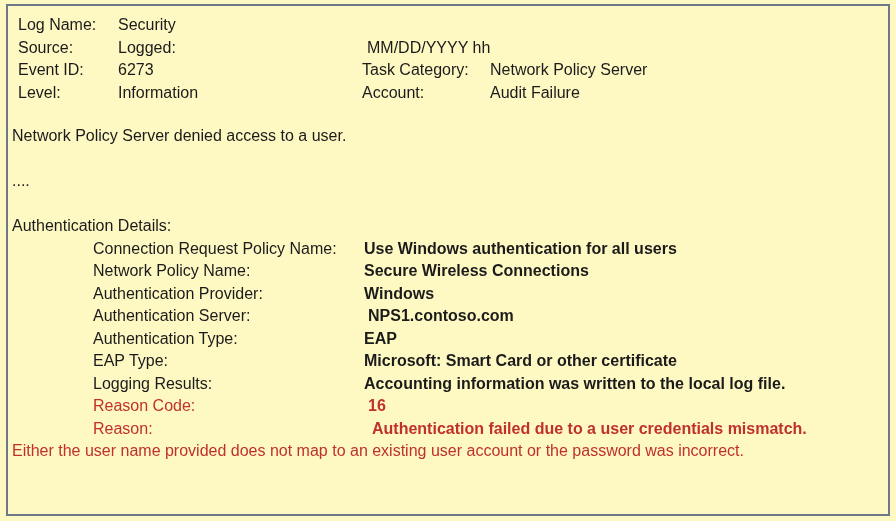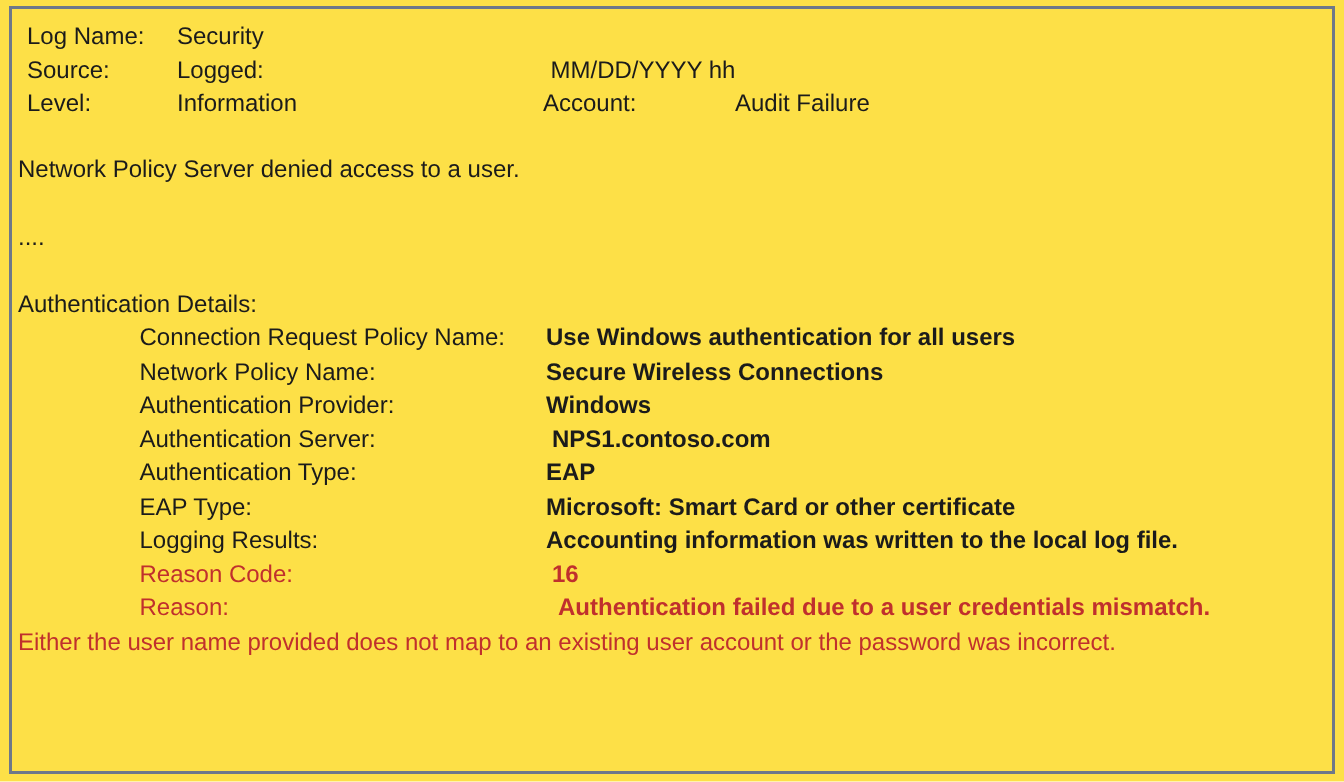--- a/index.html
+++ b/index.html
@@ -1,19 +1,19 @@
 <!DOCTYPE html>
 <html style="--text: #1b1b1b; --error: #c0302d; --border: #6e7889;"><head>
 <meta charset="utf-8">
 <style>
   html, body { margin: 0; padding: 0; background: #fff; }
   .page {
     width: 896px; height: 521px;
     position: relative; overflow: hidden;
-    background: #fde047;
+    background: #fef9c3;
     font-family: "Liberation Sans", sans-serif;
   }
   .frame {
     position: absolute; left: 6px; top: 4px; right: 6px; bottom: 5px;
     border: 2px solid var(--border, #6e7889);
     box-sizing: border-box;
     padding-top: 8px;
     color: var(--text, #1b1b1b);
     font-size: 16px; line-height: 22.5px;
   }
@@ -45,20 +45,26 @@
     <div class="hrow">
       <div class="cell">Log Name:</div>
       <div class="cell">Security</div>
       <div class="cell"></div>
       <div class="cell"></div>
     </div>
     <div class="hrow">
       <div class="cell">Source:</div>
       <div class="cell">Logged:</div>
       <div class="cell pad-5">MM/DD/YYYY hh:mm:ss</div>
+    </div>
+    <div class="hrow">
+      <div class="cell">Event ID:</div>
+      <div class="cell">6273</div>
+      <div class="cell">Task Category:</div>
+      <div class="cell">Network Policy Server</div>
     </div>
     <div class="hrow">
       <div class="cell">Level:</div>
       <div class="cell">Information</div>
       <div class="cell">Account:</div>
       <div class="cell">Audit Failure</div>
     </div>
 
     <div class="body-line desc">Network Policy Server denied access to a user.</div>
     <div class="body-line gap-line">....</div>

